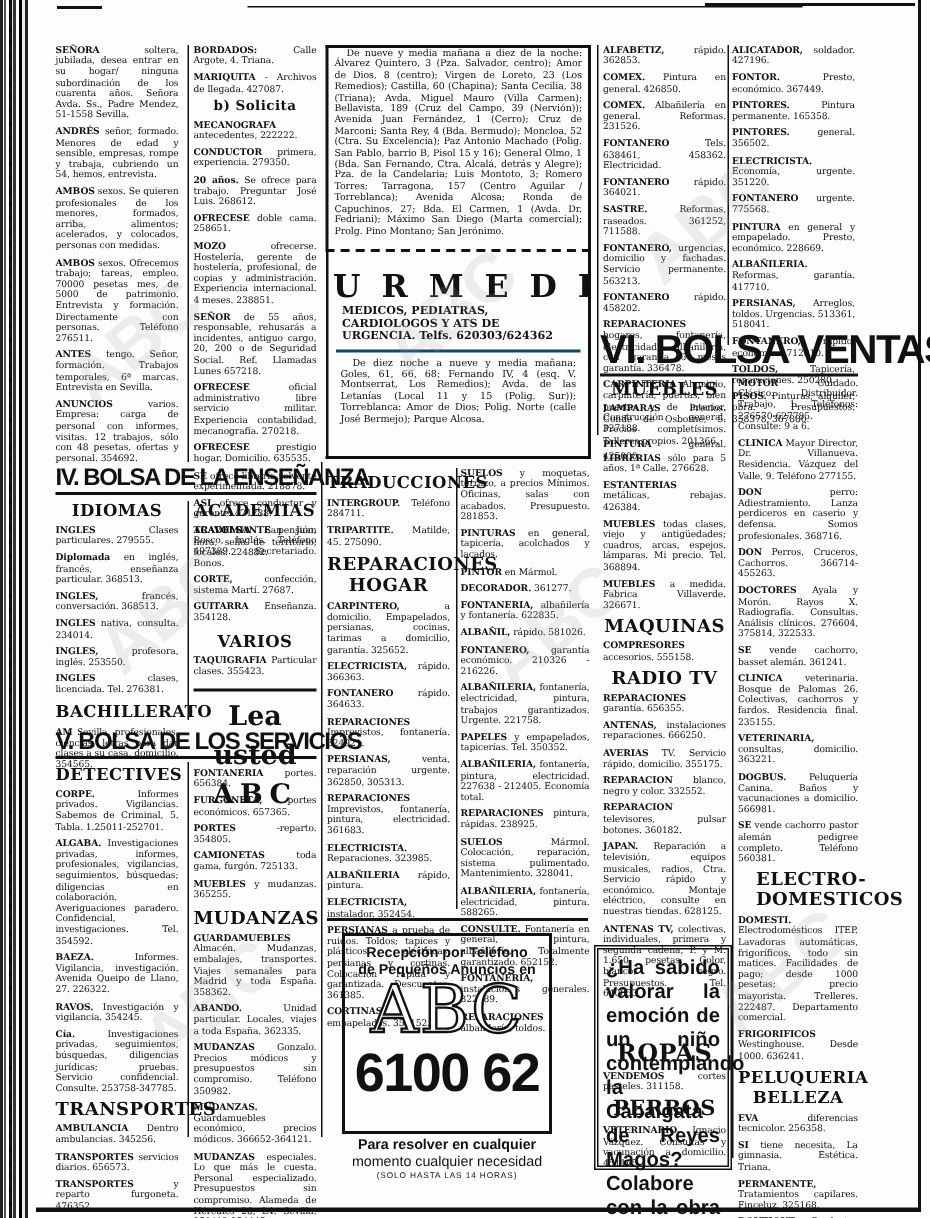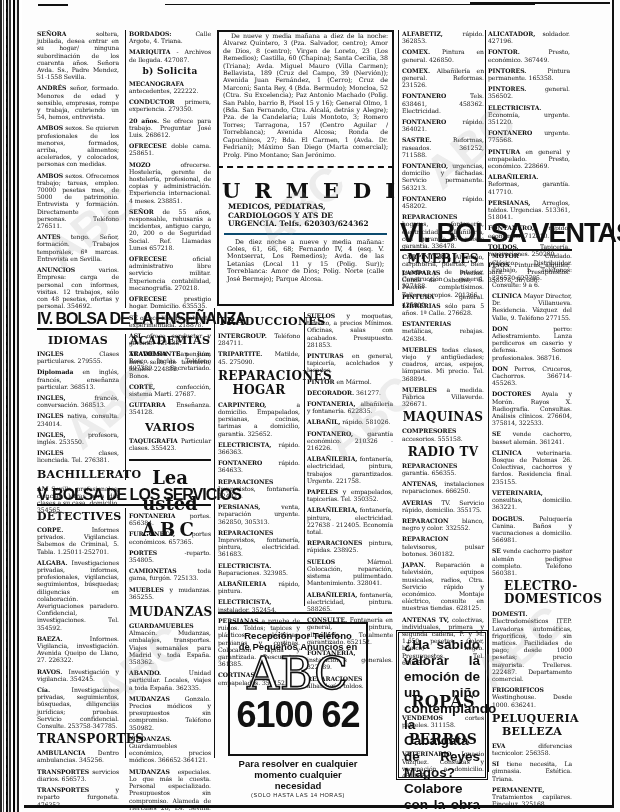--- a/index.html
+++ b/index.html
@@ -263,21 +263,21 @@
   </div>
 
   <div class="hrule" style="left:218px;top:612px;width:174px;"></div>
 
   <div class="box abc-box" style="left:228px;top:622px;width:140px;height:134px;border:2px solid #111;padding-top:6px;">
     <div style="font-weight:bold;font-size:9.5px;line-height:11px;">Recepción por Teléfono</div>
     <div style="font-weight:bold;font-size:9.5px;line-height:11px;">de Pequeños Anuncios en</div>
     <div class="abc-logo">ABC</div>
     <div class="abc-phone">6100 62</div>
     <div style="font-weight:bold;font-size:9.5px;line-height:11px;margin-top:24px;">Para resolver en cualquier</div>
-    <div style="font-weight:bold;font-size:9.5px;line-height:11px;">momento cualquier necesidad</div>
+    <div style="font-weight:normal;font-size:9.5px;line-height:11px;">momento cualquier necesidad</div>
     <div style="font-size:5.5px;letter-spacing:0.6px;margin-top:1px;">(SOLO HASTA LAS 14 HORAS)</div>
   </div>
 
   <div class="watermark" style="left:40px;top:200px;">ABC</div>
   <div class="watermark" style="left:250px;top:180px;">ABC</div>
   <div class="watermark" style="left:420px;top:120px;">ABC</div>
   <div class="watermark" style="left:60px;top:380px;">ABC</div>
   <div class="watermark" style="left:320px;top:390px;">ABC</div>
   <div class="watermark" style="left:90px;top:640px;">ABC</div>
   <div class="watermark" style="left:470px;top:620px;">ABC</div>

